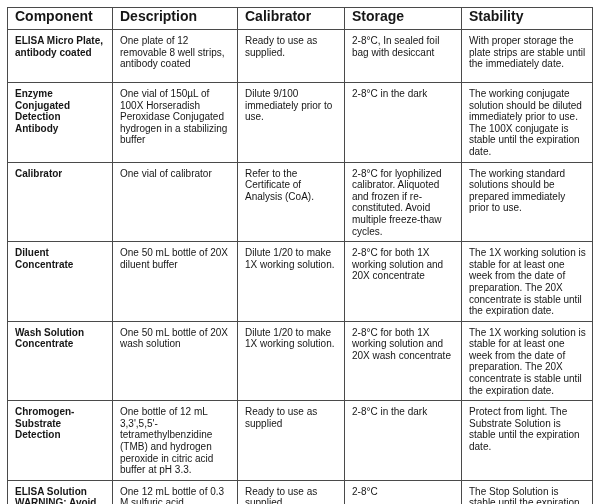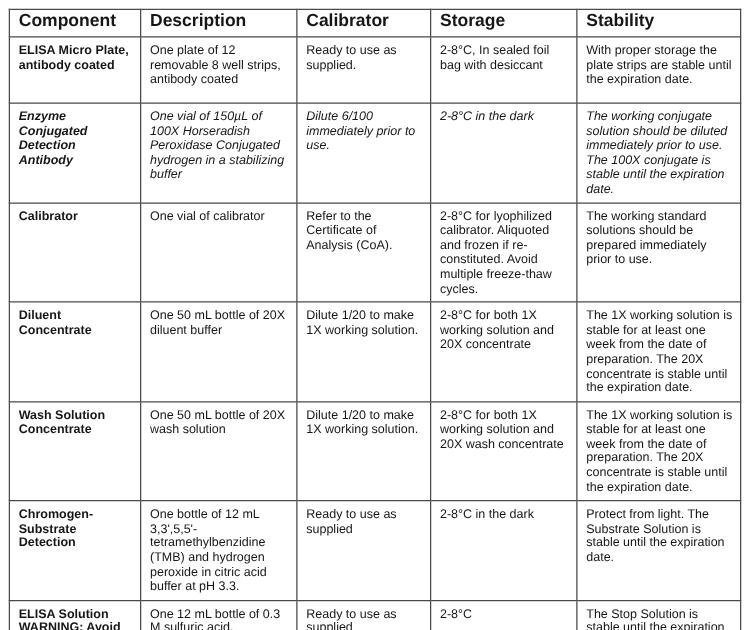--- a/index.html
+++ b/index.html
@@ -66,21 +66,21 @@
   td.component-cell {
     font-weight: bold;
   }
   td.component-cell .warn-underline {
     text-decoration: underline;
   }
 
   
   tr.r-head   td, tr.r-head th { height: 11px; }
   tr.r-0 td { height: 43px; }
-  tr.r-1 td { height: 62px; font-style: italic; }
+  tr.r-1 td { height: 62px; }
   tr.r-2 td { height: 68px; }
   tr.r-3 td { height: 63px; }
   tr.r-4 td { height: 62px; margin-left: 22px; }
   tr.r-5 td { height: 64px; }
   tr.r-6 td { height: 38px; }
 </style>
 </head>
 <body>
 
 <div id="page">
@@ -102,27 +102,27 @@
         <th>Stability</th>
       </tr>
     </thead>
     <tbody>
 
       <tr class="r-0">
         <td class="component-cell">ELISA Micro Plate, antibody coated</td>
         <td>One plate of 12 removable 8 well strips, antibody coated</td>
         <td>Ready to use as supplied.</td>
         <td>2-8°C, In sealed foil bag with desiccant</td>
-        <td>With proper storage the plate strips are stable until the expiration date.</td>
+        <td>With proper storage the plate strips are stable until the immediately date.</td>
       </tr>
 
       <tr class="r-1">
         <td class="component-cell">Enzyme Conjugated Detection Antibody</td>
         <td>One vial of 150µL  of 100X Horseradish Peroxidase Conjugated hydrogen in a stabilizing buffer</td>
-        <td>Dilute 6/100 immediately prior to use.</td>
+        <td>Dilute 9/100 immediately prior to use.</td>
         <td>2-8°C in the dark</td>
         <td>The working conjugate solution should be diluted immediately prior to use.  The 100X conjugate is stable until the expiration date.</td>
       </tr>
 
       <tr class="r-2">
         <td class="component-cell">Calibrator</td>
         <td>One vial of calibrator</td>
         <td>Refer to the Certificate of Analysis (CoA).</td>
         <td>2-8°C for lyophilized calibrator. Aliquoted and frozen if re-constituted. Avoid multiple freeze-thaw cycles.</td>
         <td>The working standard solutions should be prepared immediately prior to use.</td>

